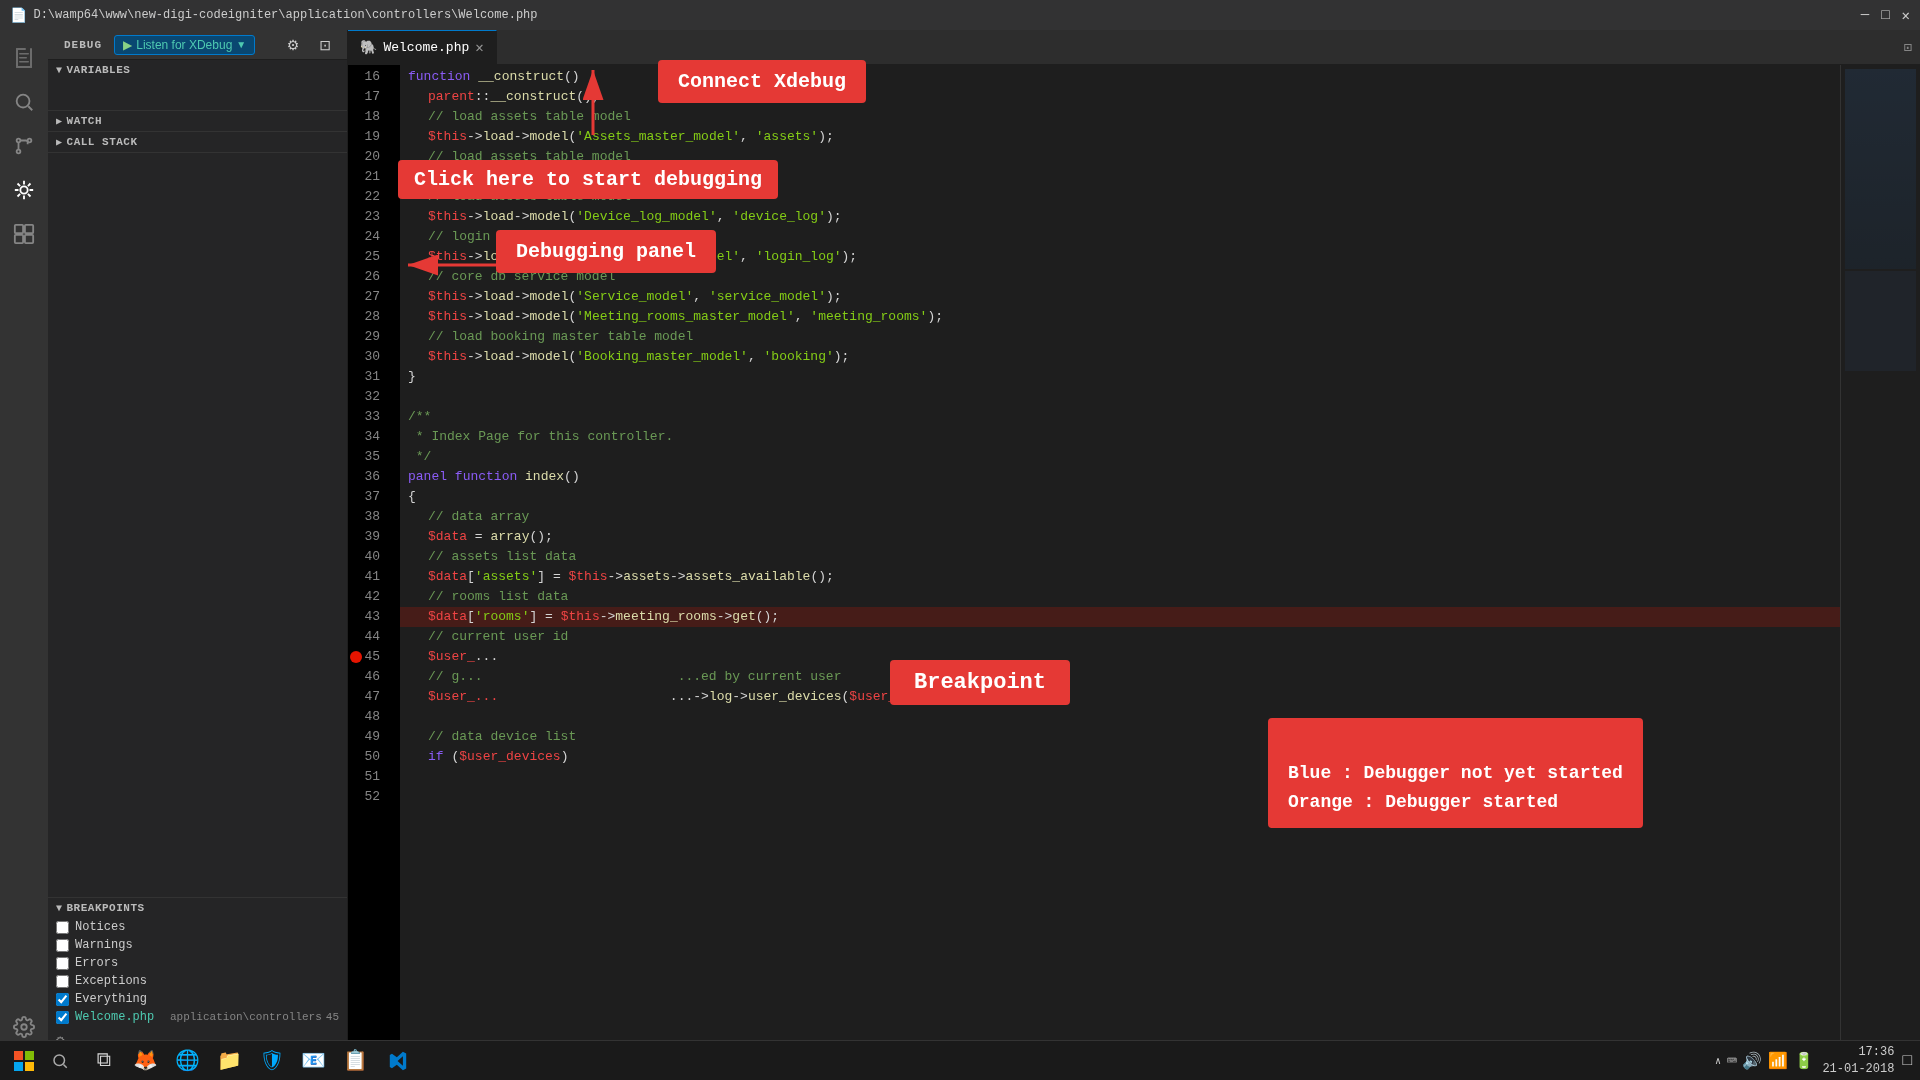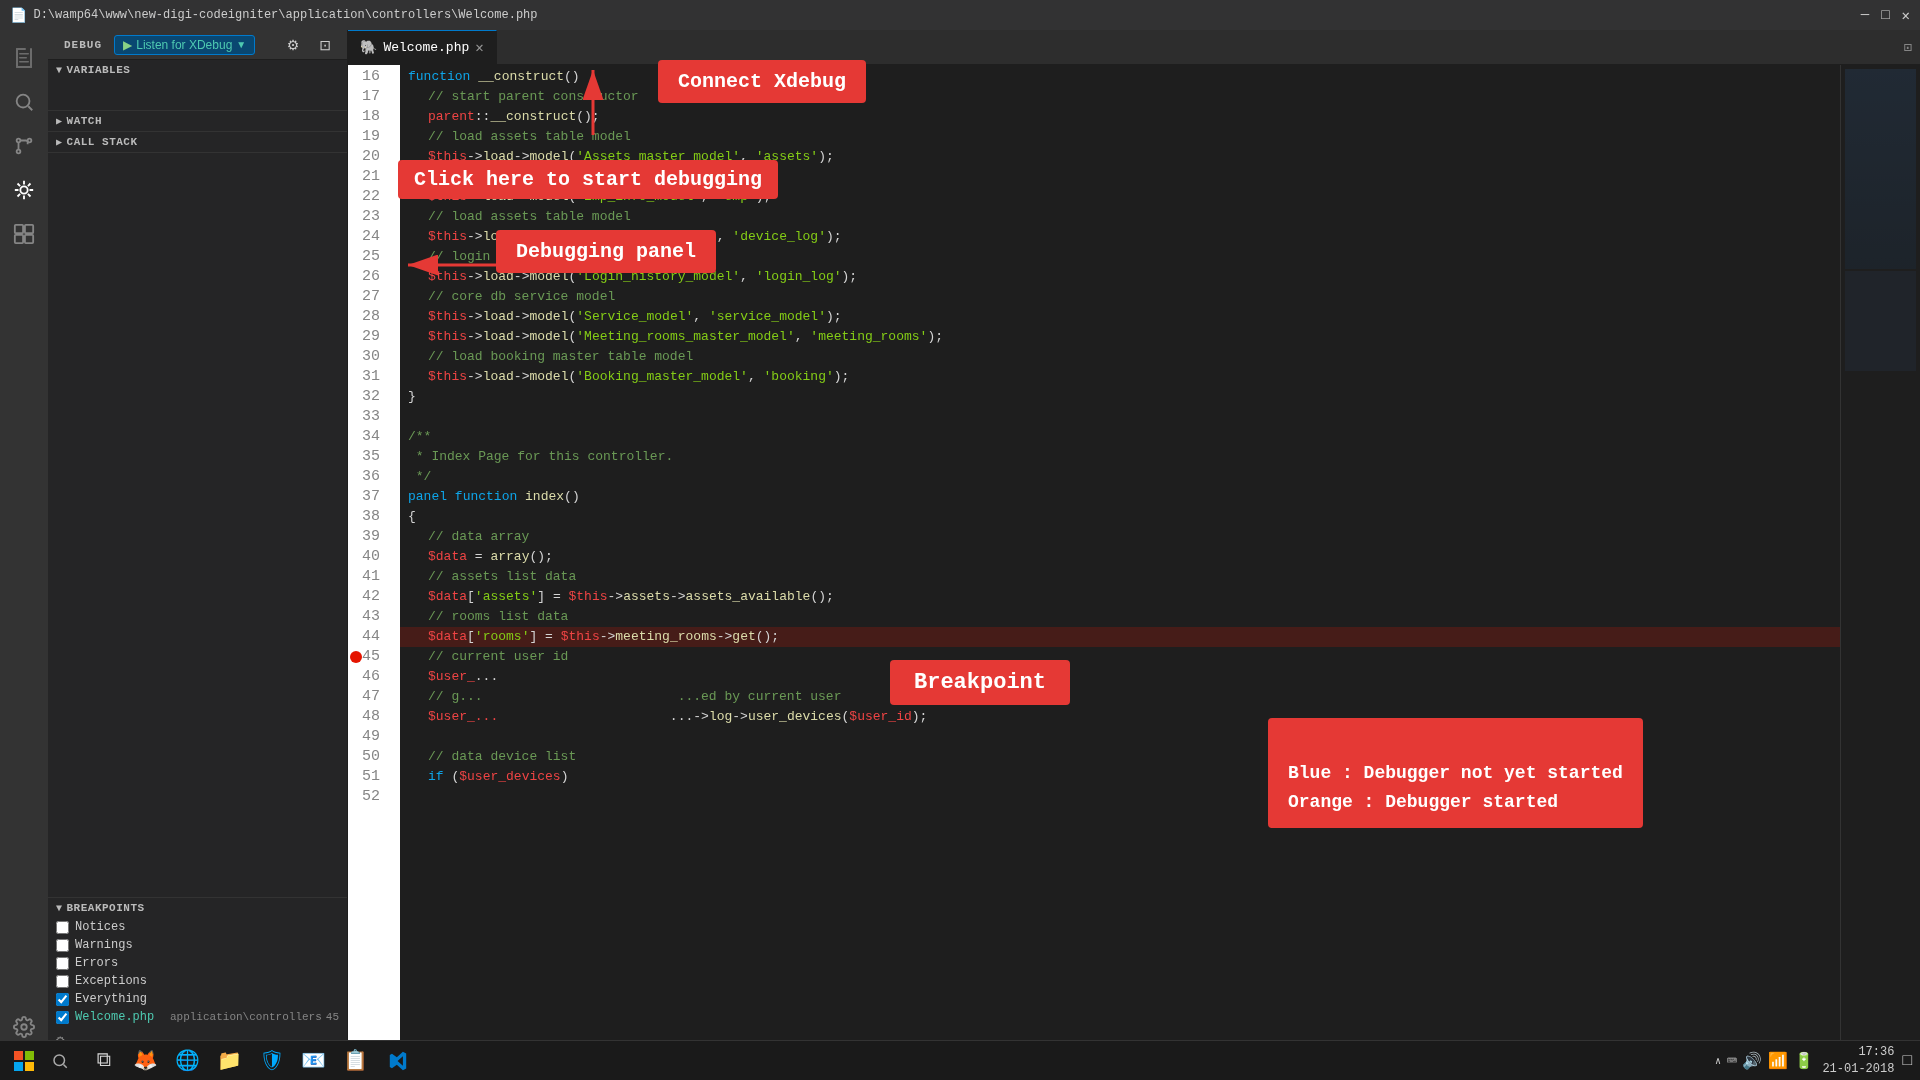--- a/index.html
+++ b/index.html
@@ -204,25 +204,25 @@
     
     .code-editor {
       flex: 1;
       background: #1e1e1e;
       overflow-y: auto;
       display: flex;
       position: relative;
     }
     .line-numbers {
       width: 52px;
-      background: #ffffff;
+      background: #000000;
       color: #858585;
       text-align: center;
       padding-right: 10px;
-      font-size: 15px;
+      font-size: 13px;
       line-height: 20px;
       user-select: none;
       flex-shrink: 0;
       padding-top: 2px;
     }
     .line-number {
       height: 20px;
       display: flex;
       align-items: center;
       justify-content: flex-end;
@@ -253,21 +253,21 @@
       padding-left: 8px;
       white-space: nowrap;
       font-size: 13px;
       line-height: 20px;
     }
     .code-line.highlighted {
       background: rgba(229, 20, 0, 0.2);
     }
 
     
-    .kw { color: #0ea5e9; }      
+    .kw { color: #8b5cf6; }      
     .fn { color: #dcdcaa; }      
     .str { color: #84cc16; }     
     .cmt { color: #6a9955; }     
     .var { color: #ef4444; }     
     .op { color: #d4d4d4; }     
 
     
     .minimap {
       width: 80px;
       background: #1e1e1e;
@@ -693,24 +693,20 @@
             <span>52</span>
           </div>
       </div>
 
       <div class="code-content">
 
         <div class="code-line">
           <span class="kw">function</span>&nbsp;<span class="fn">__construct</span><span class="op">()</span>
         </div>
 
-        <div class="code-line">
-          <span style="padding-left:20px;"></span>
-            <span class="cmt">// start parent constructor</span>
-        </div>
 
         <div class="code-line">
           <span style="padding-left:20px;"></span>
             <span class="var">parent</span>
             <span class="op">::</span>
             <span class="fn">__construct</span>
             <span class="op">();</span>
         </div>
 
         <div class="code-line">

